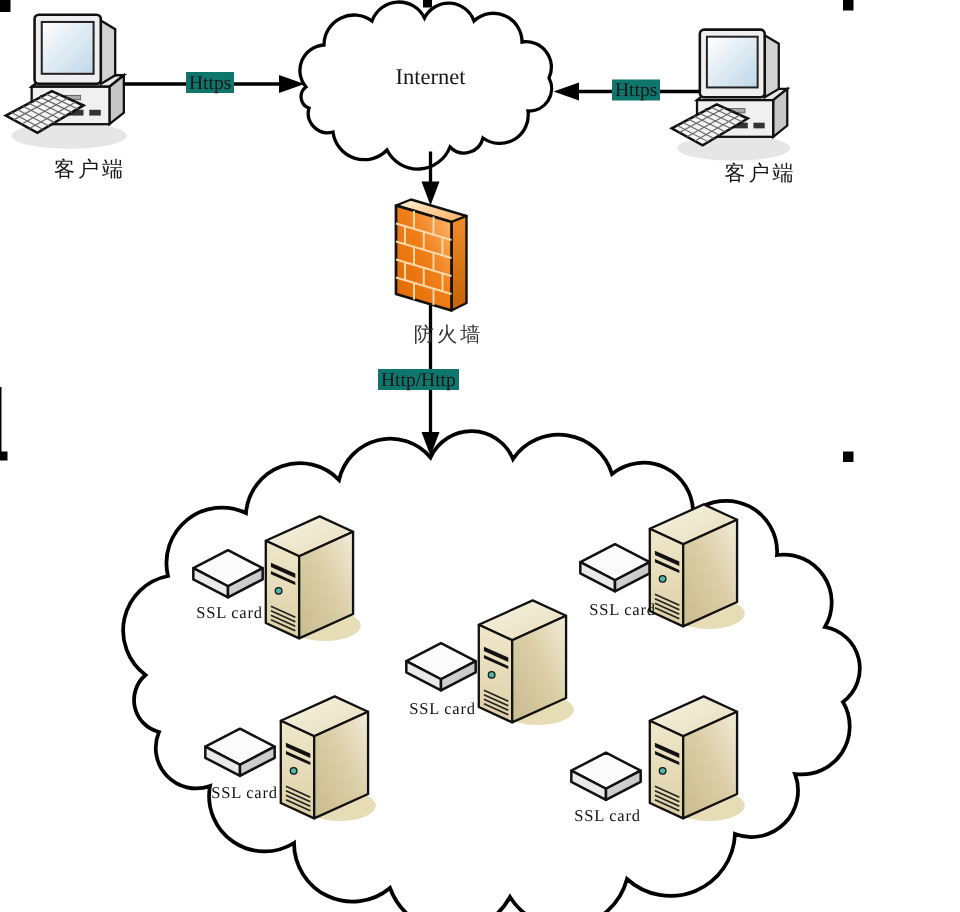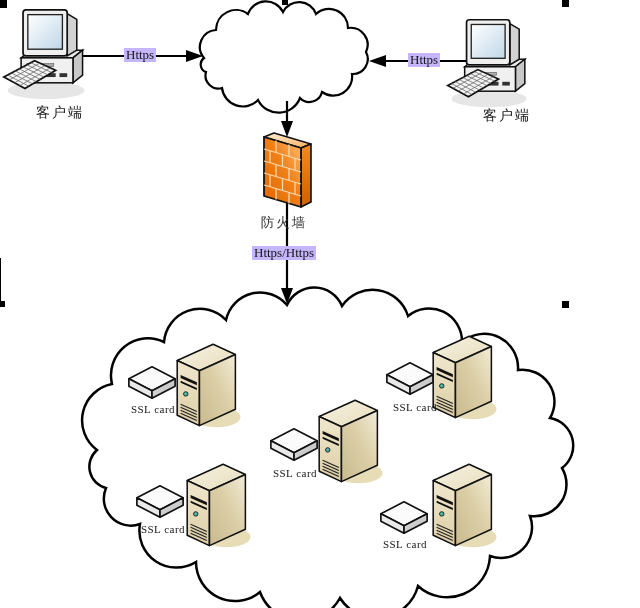--- a/index.html
+++ b/index.html
@@ -3,21 +3,21 @@
 <meta charset="utf-8">
 <style>
   html,body{margin:0;padding:0;background:#fff;}
   #canvas{
     position:relative;width:640px;height:608px;background:#fff;overflow:hidden;
     font-family:"Liberation Serif","DejaVu Serif",serif;color:#111;
   }
   .abs{position:absolute;}
   .lbl{position:absolute;text-align:center;white-space:nowrap;color:#161616;}
   .lbl-cn{font-size:14px;letter-spacing:2px;text-align:right;}
-  .lbl-link{font-size:13px;background:#c4b5fd;padding:0 2px;line-height:14px;text-align:center;}
+  .lbl-link{font-size:13px;background:#0f766e;padding:0 2px;line-height:14px;text-align:center;}
   .lbl-card{font-size:11px;letter-spacing:0.5px;}
   .handle{position:absolute;background:#000;}
   .borderline{position:absolute;background:#000;width:1px;}
   svg{display:block;overflow:visible;}
 </style>
 </head>
 <body>
 
 <div id="canvas">
 
@@ -203,26 +203,27 @@
       <use href="#server"></use>
     </svg>
 
   <svg class="abs" style="left:378px;top:499px;" width="52" height="37" viewBox="0 0 56 40">
       <use href="#card"></use>
     </svg>
   <svg class="abs" style="left:428px;top:460px;" width="72" height="89" viewBox="0 0 84 104">
       <use href="#server"></use>
     </svg>
 
+  <div class="lbl" style="left:240px;top:44px;width:94px;font-size:15px;">Internet</div>
   <div class="lbl lbl-link" style="left:124px;top:48px;">Https</div>
   <div class="lbl lbl-link" style="left:408px;top:53px;">Https</div>
   <div class="lbl lbl-cn" style="left:14px;top:104px;width:70px;">客户端</div>
   <div class="lbl lbl-cn" style="left:461px;top:107px;width:70px;">客户端</div>
-  <div class="lbl" style="left:248px;top:214px;width:72px;font-size:13.5px;letter-spacing:2px;color:#333;">防火墙</div>
-  <div class="lbl lbl-link" style="left:252px;top:246px;">Https/Https</div>
+  <div class="lbl" style="left:263px;top:214px;width:72px;font-size:13.5px;letter-spacing:2px;color:#333;">防火墙</div>
+  <div class="lbl lbl-link" style="left:252px;top:246px;">Http/Http</div>
 
   <div class="lbl lbl-card" style="left:118px;top:403px;width:70px;">SSL card</div>
   <div class="lbl lbl-card" style="left:380px;top:401px;width:70px;">SSL card</div>
   <div class="lbl lbl-card" style="left:260px;top:467px;width:70px;">SSL card</div>
   <div class="lbl lbl-card" style="left:128px;top:523px;width:70px;">SSL card</div>
   <div class="lbl lbl-card" style="left:370px;top:538px;width:70px;">SSL card</div>
 
 </div>
 
 </body></html>

